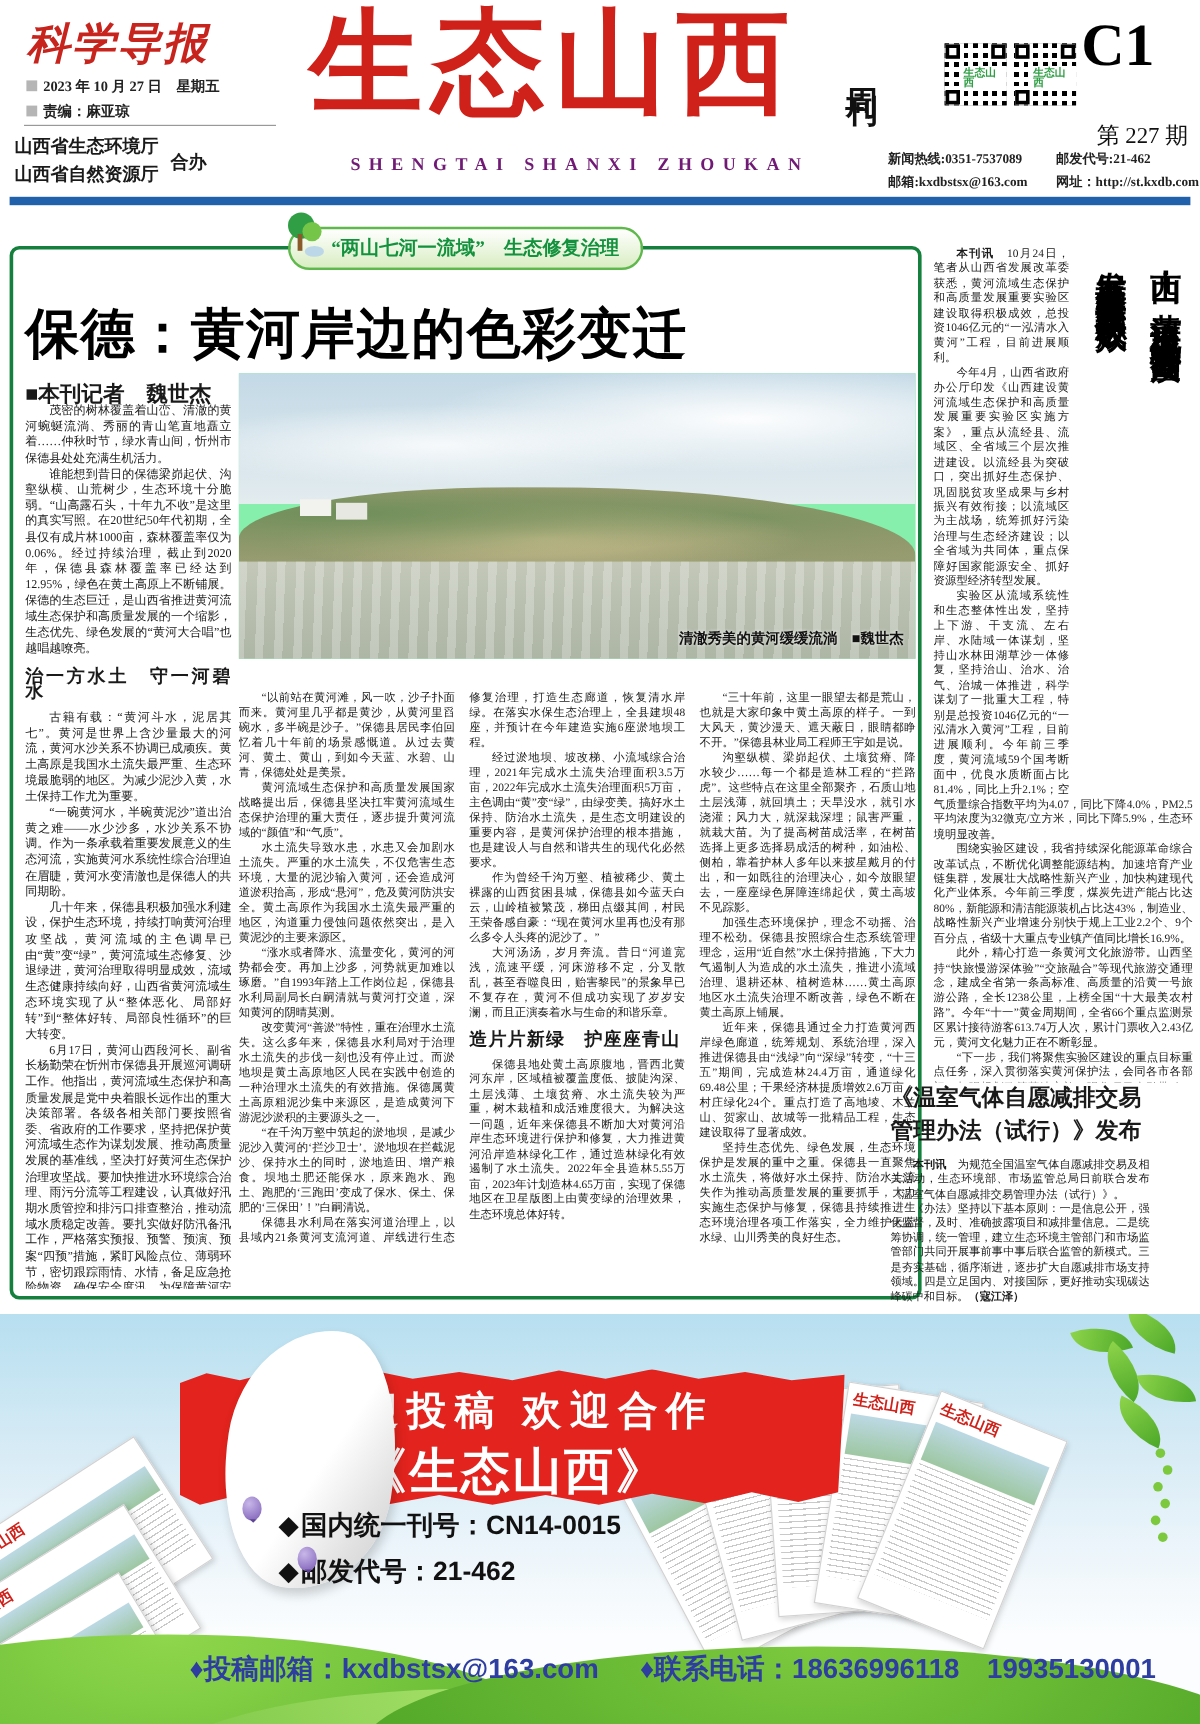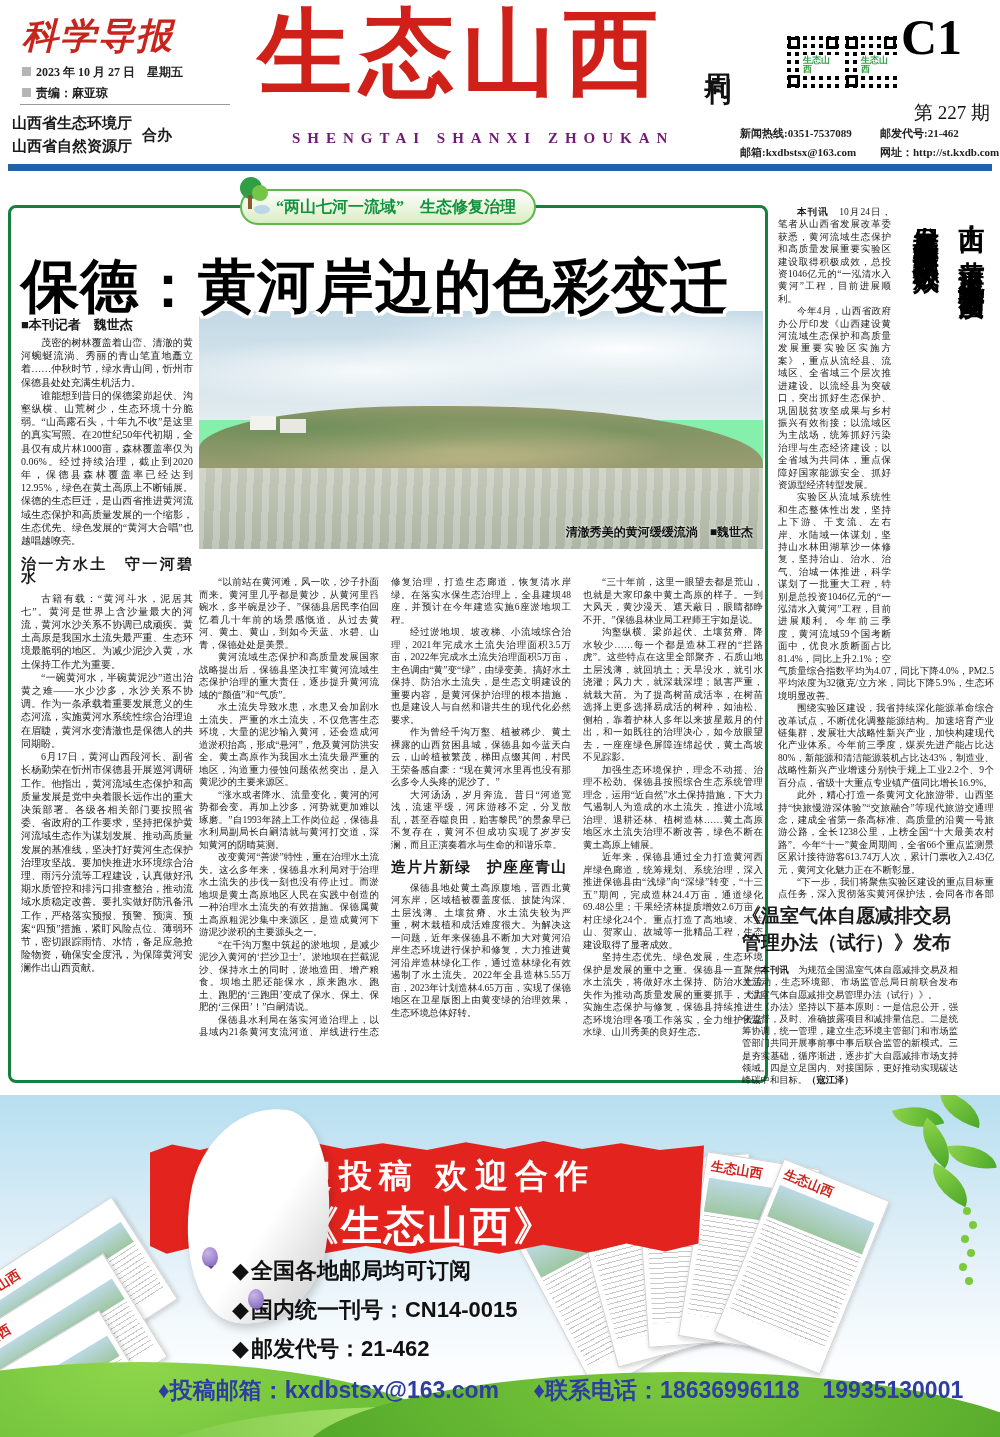--- a/index.html
+++ b/index.html
@@ -41,25 +41,25 @@
   .badge{position:absolute;left:50%;transform:translateX(-50%);top:-19px;height:32px;
         background:linear-gradient(#ffffff,#d9edc2);border:2px solid #5fb84c;border-radius:18px;
         padding:0 18px 0 34px;display:flex;align-items:center;font-size:16px;font-weight:bold;
         color:#13923e;white-space:nowrap;z-index:5;}
   .tree{position:absolute;left:-6px;top:-14px;width:40px;height:44px;}
   .tree i{position:absolute;border-radius:50%;}
   .tree .t1{left:4px;top:0;width:22px;height:22px;background:#2f9e44;}
   .tree .t2{left:16px;top:8px;width:16px;height:16px;background:#74c548;}
   .tree .tr{position:absolute;left:12px;top:18px;width:4px;height:14px;background:#8a5a2b;}
   .tree .wa{position:absolute;left:18px;top:28px;width:16px;height:9px;background:#bcd8e8;border-radius:50%;}
-  .headline{position:absolute;left:10px;top:40px;z-index:4;font-size:58px;font-weight:900;
+  .headline{position:absolute;left:10px;top:40px;z-index:4;font-size:45px;font-weight:900;
         letter-spacing:1px;color:#000;white-space:nowrap;
         text-shadow:-3px -3px 0 #fff,3px -3px 0 #fff,-3px 3px 0 #fff,3px 3px 0 #fff,
         0 -3px 0 #fff,0 3px 0 #fff,-3px 0 0 #fff,3px 0 0 #fff;}
-  .byline{position:absolute;left:10px;top:108px;font-size:13px;font-weight:bold;}
+  .byline{position:absolute;left:10px;top:108px;font-size:18px;font-weight:bold;}
   
   .photo{position:absolute;left:188px;top:103px;width:564px;height:238px;overflow:hidden;background:#86efac;}
   .ph-sky{position:absolute;left:0;top:0;width:100%;height:46%;
         background:radial-gradient(ellipse at 75% 35%,rgba(255,255,255,.95),transparent 45%),
                    radial-gradient(ellipse at 30% 55%,rgba(255,255,255,.8),transparent 40%),
                    linear-gradient(#c3d9e6,#e3ecef);}
   .ph-hills{position:absolute;left:0;top:40%;width:100%;height:30%;
         background:radial-gradient(ellipse at 15% 30%,#6f8f5a,transparent 55%),
                    radial-gradient(ellipse at 45% 60%,#c9bd8e,transparent 50%),
                    radial-gradient(ellipse at 75% 35%,#7d9362,transparent 55%),
@@ -192,20 +192,21 @@
       <div class="ph-water"></div>
       <div class="ph-caption">清澈秀美的黄河缓缓流淌　■魏世杰</div>
     </div>
 
     <div class="col1">
       <p>茂密的树林覆盖着山峦、清澈的黄河蜿蜒流淌、秀丽的青山笔直地矗立着……仲秋时节，绿水青山间，忻州市保德县处处充满生机活力。</p>
       <p>谁能想到昔日的保德梁峁起伏、沟壑纵横、山荒树少，生态环境十分脆弱。“山高露石头，十年九不收”是这里的真实写照。在20世纪50年代初期，全县仅有成片林1000亩，森林覆盖率仅为0.06%。经过持续治理，截止到2020年，保德县森林覆盖率已经达到12.95%，绿色在黄土高原上不断铺展。保德的生态巨迁，是山西省推进黄河流域生态保护和高质量发展的一个缩影，生态优先、绿色发展的“黄河大合唱”也越唱越嘹亮。</p>
       <h3 class="subhead">治一方水土　守一河碧水</h3>
       <p>古籍有载：“黄河斗水，泥居其七”。黄河是世界上含沙量最大的河流，黄河水沙关系不协调已成顽疾。黄土高原是我国水土流失最严重、生态环境最脆弱的地区。为减少泥沙入黄，水土保持工作尤为重要。</p>
       <p>“一碗黄河水，半碗黄泥沙”道出治黄之难——水少沙多，水沙关系不协调。作为一条承载着重要发展意义的生态河流，实施黄河水系统性综合治理迫在眉睫，黄河水变清澈也是保德人的共同期盼。</p>
+      <p>几十年来，保德县积极加强水利建设，保护生态环境，持续打响黄河治理攻坚战，黄河流域的主色调早已由“黄”变“绿”，黄河流域生态修复、沙退绿进，黄河治理取得明显成效，流域生态健康持续向好，山西省黄河流域生态环境实现了从“整体恶化、局部好转”到“整体好转、局部良性循环”的巨大转变。</p>
       <p>6月17日，黄河山西段河长、副省长杨勤荣在忻州市保德县开展巡河调研工作。他指出，黄河流域生态保护和高质量发展是党中央着眼长远作出的重大决策部署。各级各相关部门要按照省委、省政府的工作要求，坚持把保护黄河流域生态作为谋划发展、推动高质量发展的基准线，坚决打好黄河生态保护治理攻坚战。要加快推进水环境综合治理、雨污分流等工程建设，认真做好汛期水质管控和排污口排查整治，推动流域水质稳定改善。要扎实做好防汛备汛工作，严格落实预报、预警、预演、预案“四预”措施，紧盯风险点位、薄弱环节，密切跟踪雨情、水情，备足应急抢险物资，确保安全度汛，为保障黄河安澜作出山西贡献。</p>
 
     </div>
 
     <div class="cols">
       <p>“以前站在黄河滩，风一吹，沙子扑面而来。黄河里几乎都是黄沙，从黄河里舀碗水，多半碗是沙子。”保德县居民李伯回忆着几十年前的场景感慨道。从过去黄河、黄土、黄山，到如今天蓝、水碧、山青，保德处处是美景。</p>
       <p>黄河流域生态保护和高质量发展国家战略提出后，保德县坚决扛牢黄河流域生态保护治理的重大责任，逐步提升黄河流域的“颜值”和“气质”。</p>
       <p>水土流失导致水患，水患又会加剧水土流失。严重的水土流失，不仅危害生态环境，大量的泥沙输入黄河，还会造成河道淤积抬高，形成“悬河”，危及黄河防洪安全。黄土高原作为我国水土流失最严重的地区，沟道重力侵蚀问题依然突出，是入黄泥沙的主要来源区。</p>
       <p>“涨水或者降水、流量变化，黄河的河势都会变。再加上沙多，河势就更加难以琢磨。”自1993年踏上工作岗位起，保德县水利局副局长白嗣清就与黄河打交道，深知黄河的阴晴莫测。</p>
       <p>改变黄河“善淤”特性，重在治理水土流失。这么多年来，保德县水利局对于治理水土流失的步伐一刻也没有停止过。而淤地坝是黄土高原地区人民在实践中创造的一种治理水土流失的有效措施。保德属黄土高原粗泥沙集中来源区，是造成黄河下游泥沙淤积的主要源头之一。</p>
@@ -302,21 +303,20 @@
       <span class="leaf" style="left:34px;top:76px;transform:rotate(24deg)"></span>
       <span class="vine" style="left:70px;top:112px"></span>
       <span class="vine" style="left:76px;top:126px"></span>
       <span class="vine" style="left:68px;top:140px"></span>
       <span class="vine" style="left:74px;top:154px"></span>
       <span class="vine" style="left:66px;top:168px"></span>
       <span class="vine" style="left:72px;top:182px"></span>
     </div>
 
     <div class="bullets">
-      <div><span class="dia">◆</span><span>全国各地邮局均可订阅</span></div>
       <div><span class="dia">◆</span><span>国内统一刊号：CN14-0015</span></div>
       <div><span class="dia">◆</span><span>邮发代号：21-462</span></div>
     </div>
     <div class="balloon" style="left:202px;top:152px"></div>
     <div class="balloon" style="left:248px;top:194px"></div>
 
     <div class="contact">
       <span class="item"><span>♦</span><span>投稿邮箱：kxdbstsx@163.com</span></span>
       <span class="item"><span>♦</span><span>联系电话：18636996118　19935130001</span></span>
     </div>

